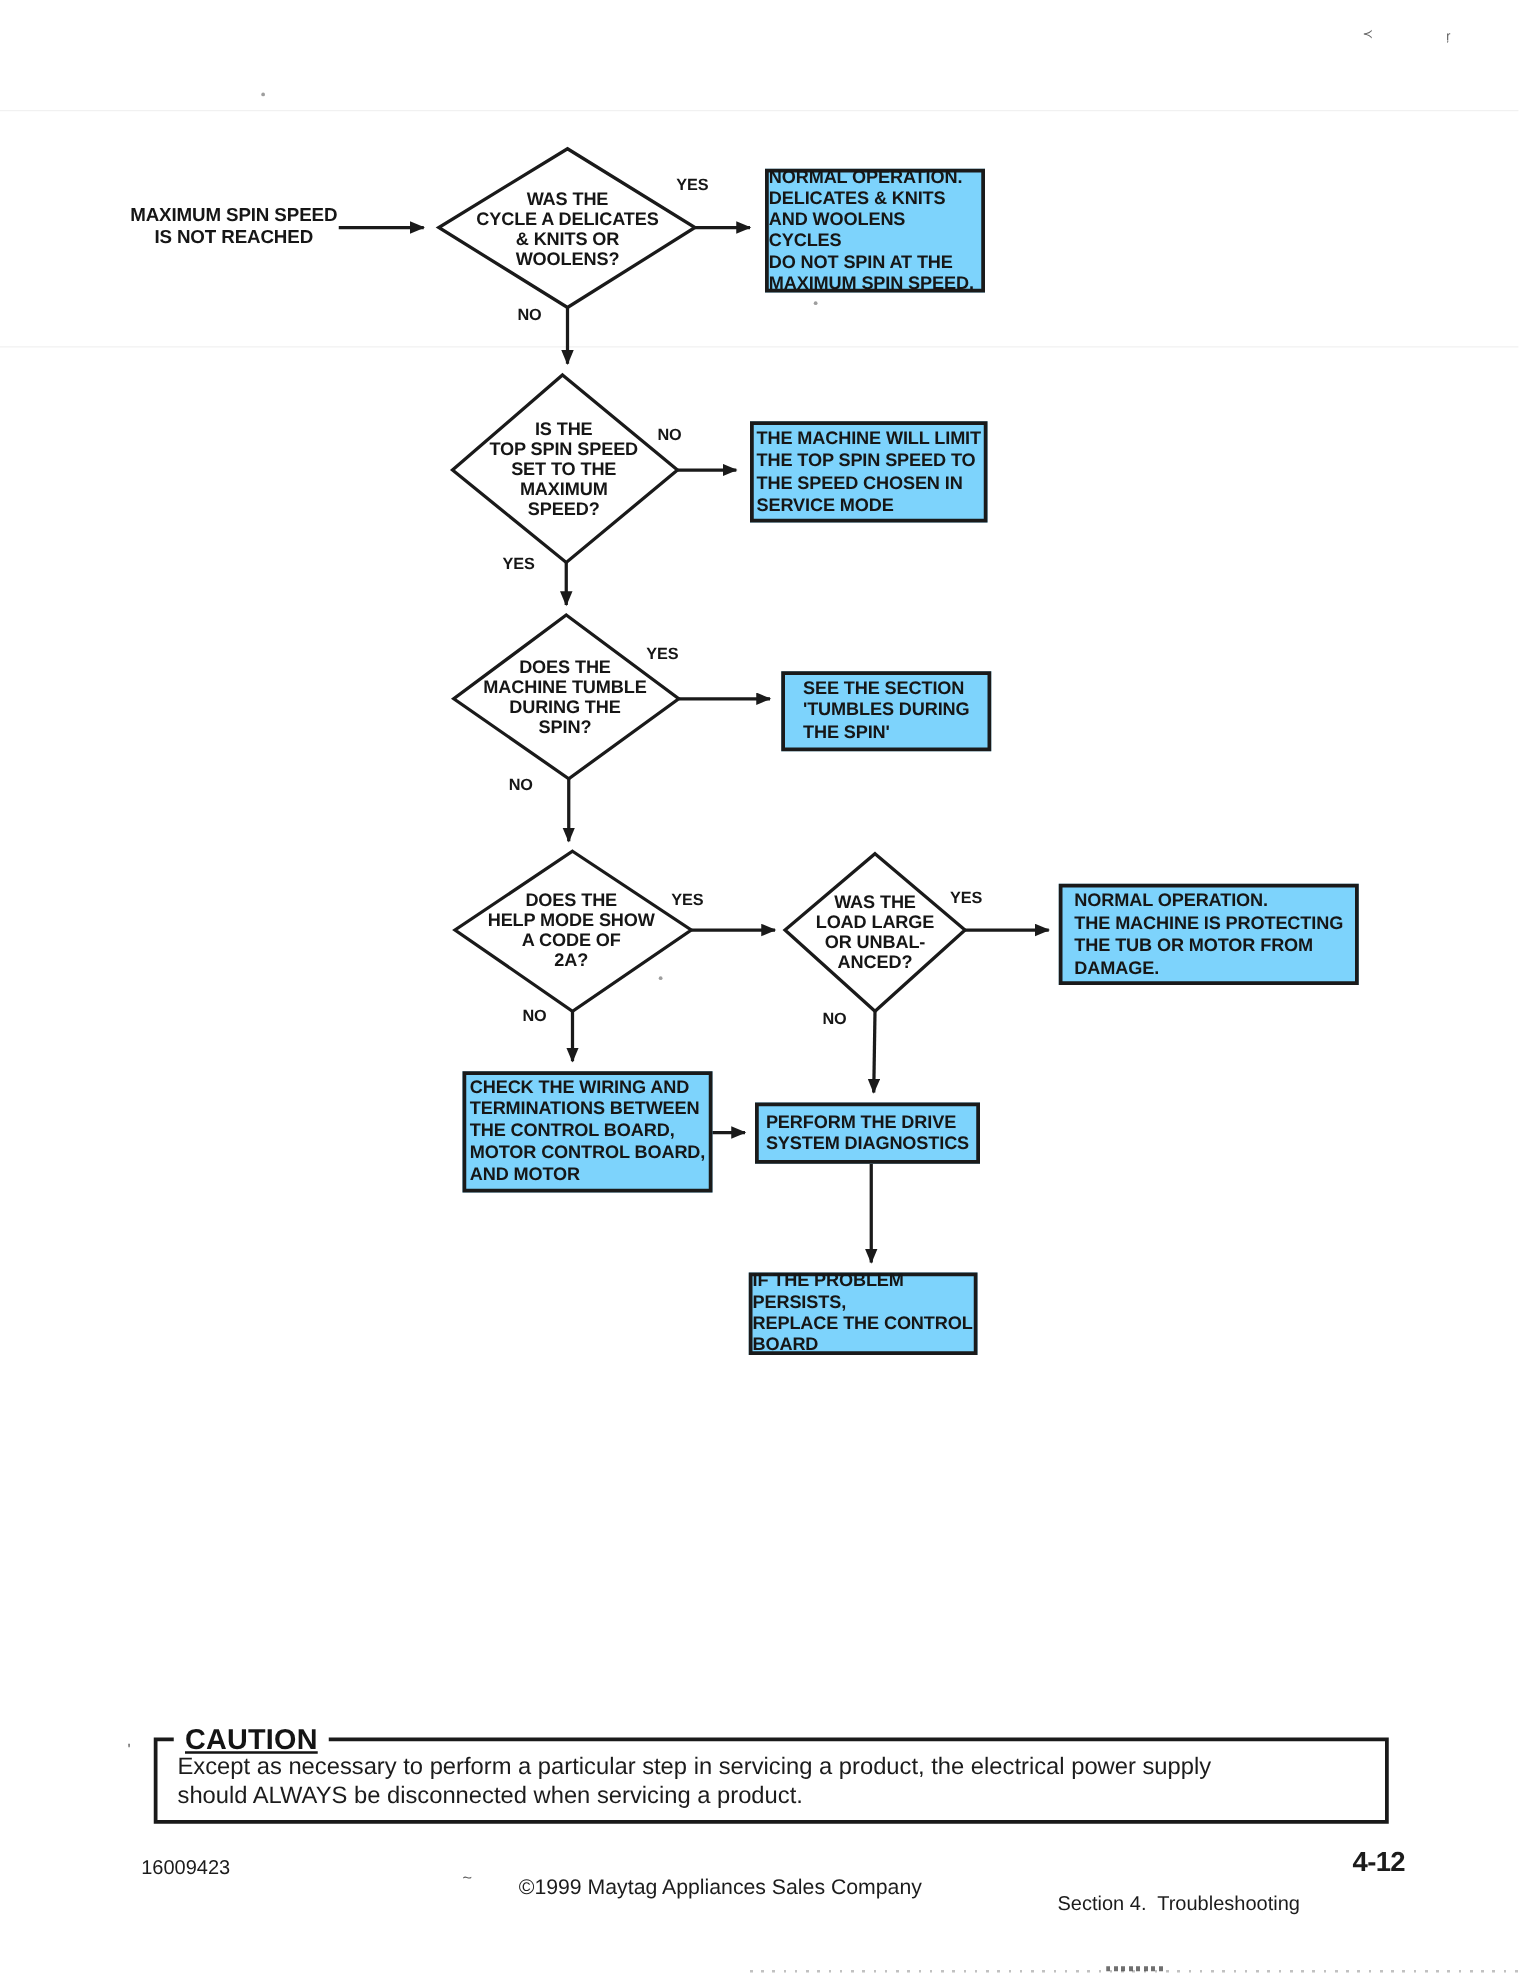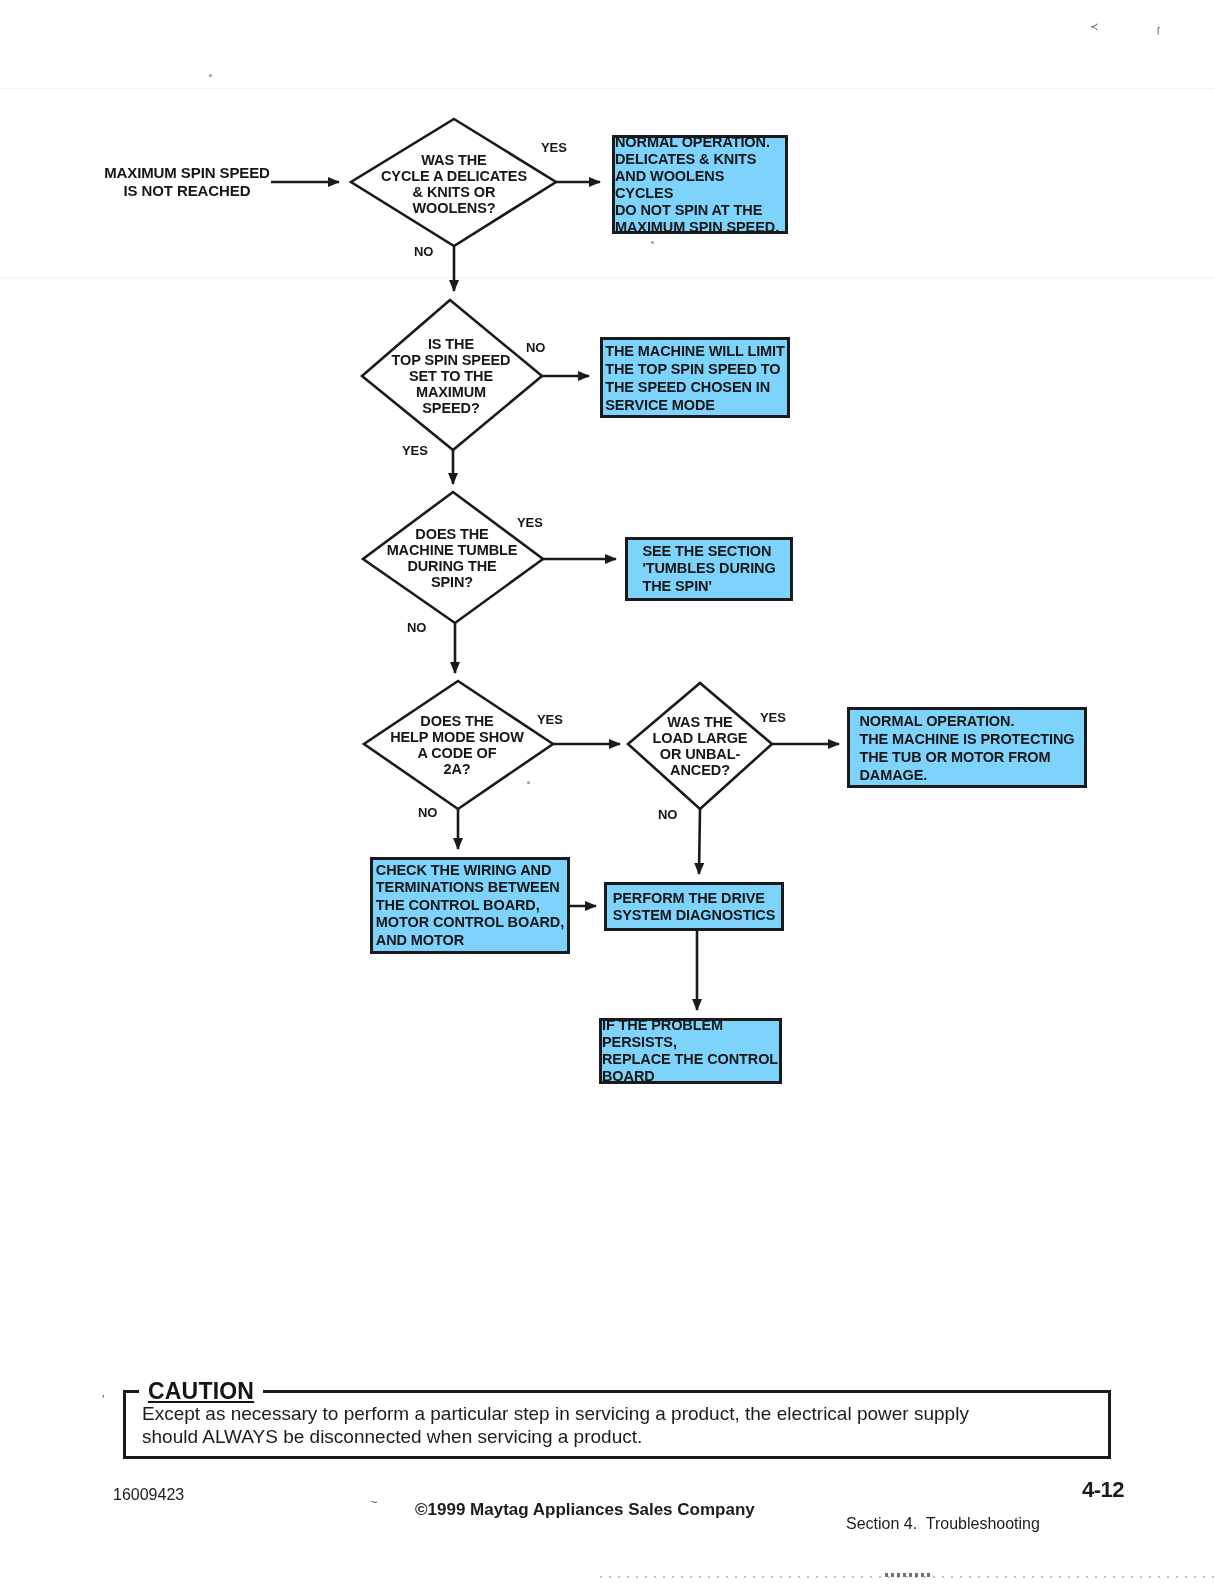--- a/index.html
+++ b/index.html
@@ -27,21 +27,21 @@
   }
   .caution-title{
     position:absolute;top:-15px;left:13px;background:#fff;padding:0 9px;
     font-weight:700;font-size:23px;letter-spacing:0.2px;color:#141414;text-decoration:underline;
   }
   .caution-body{
     padding:9px 14px 0 16px;font-size:19px;line-height:23px;white-space:pre-line;color:#1c1c1c;
   }
   .footer-item{position:absolute;z-index:2;color:#1c1c1c;}
   .doc-number{left:113px;top:1486px;font-size:16px;}
-  .copyright{left:415px;top:1500px;font-size:17px;font-weight:bold;}
+  .copyright{left:415px;top:1500px;font-size:17px;}
   .section-ref{left:846px;top:1515px;font-size:16px;white-space:pre;}
   .page-number{left:1082px;top:1477px;font-size:22px;font-weight:700;letter-spacing:-0.5px;}
   .noise{position:absolute;z-index:2;color:#5d5d5d;}
   .speck{position:absolute;z-index:2;width:3px;height:3px;border-radius:50%;background:#6a6a6a;opacity:.65;}
   .scan-streak{position:absolute;left:0;width:1215px;height:1px;background:#f1f1f1;z-index:0;}
   .dotted-line{
     position:absolute;left:600px;top:1576px;width:615px;height:2px;z-index:2;opacity:.55;
     background:repeating-linear-gradient(90deg,#8f8f8f 0 2px,transparent 2px 9px);
   }
   .dotted-blip{

